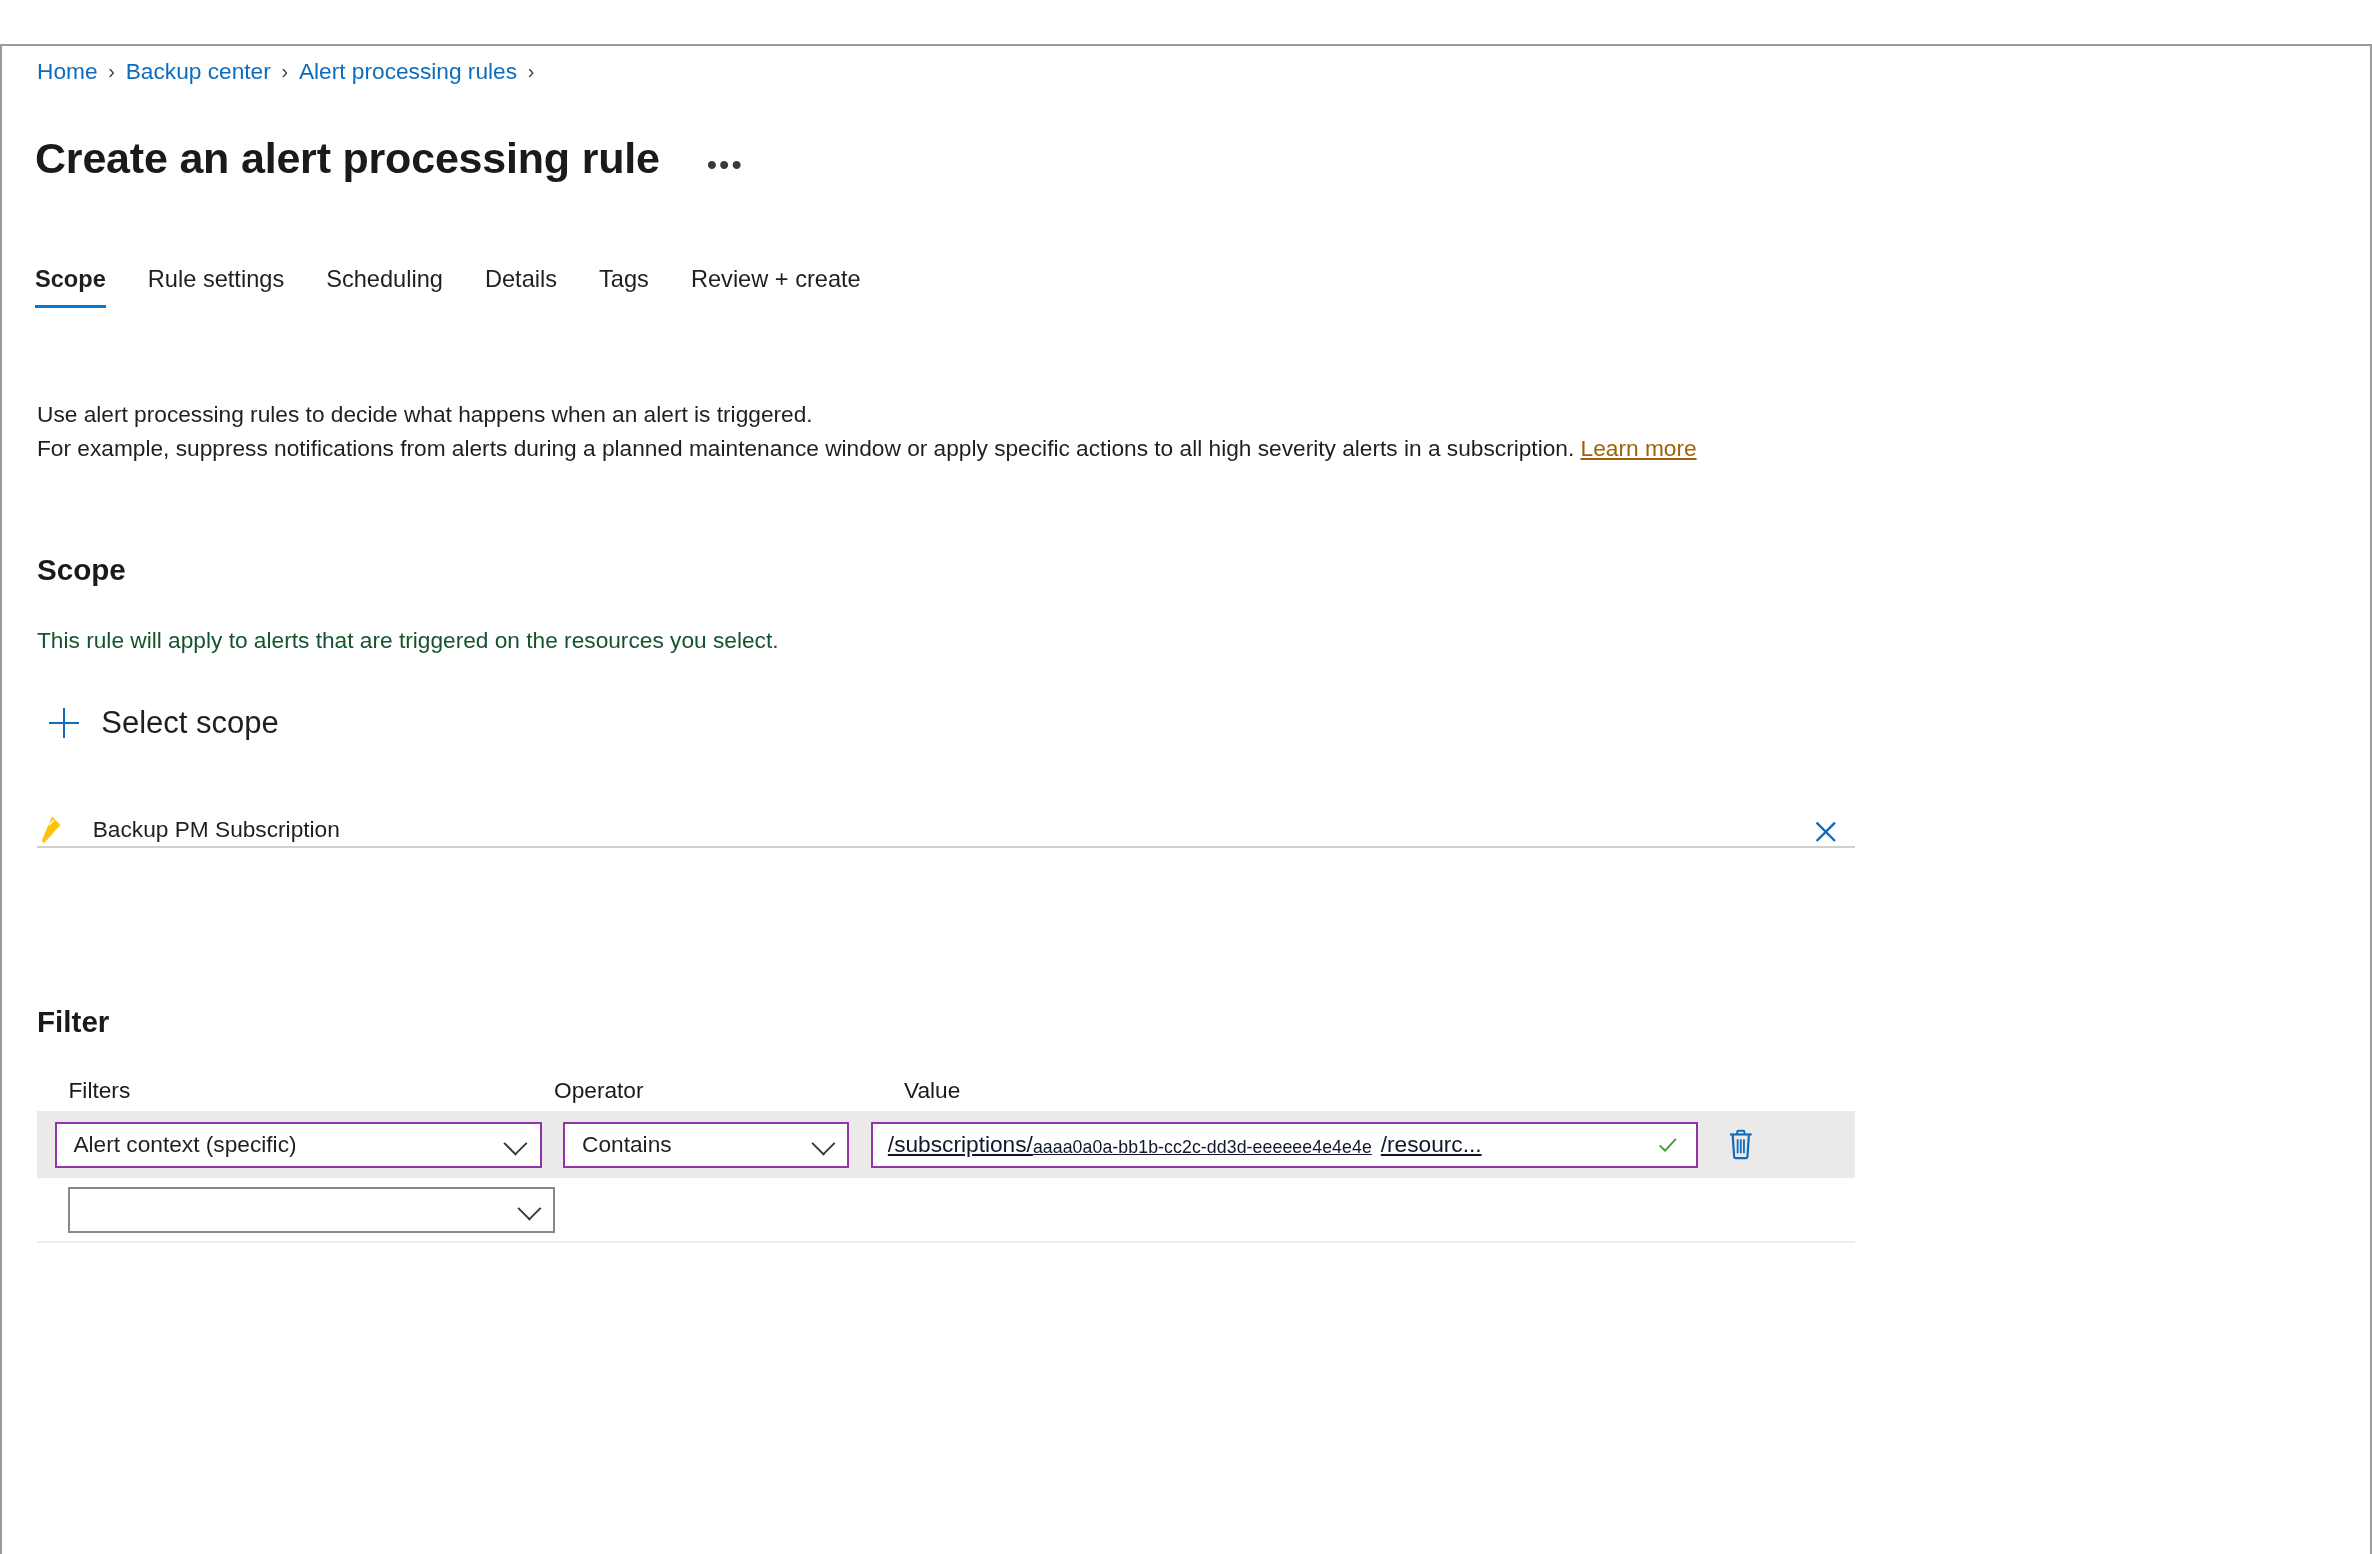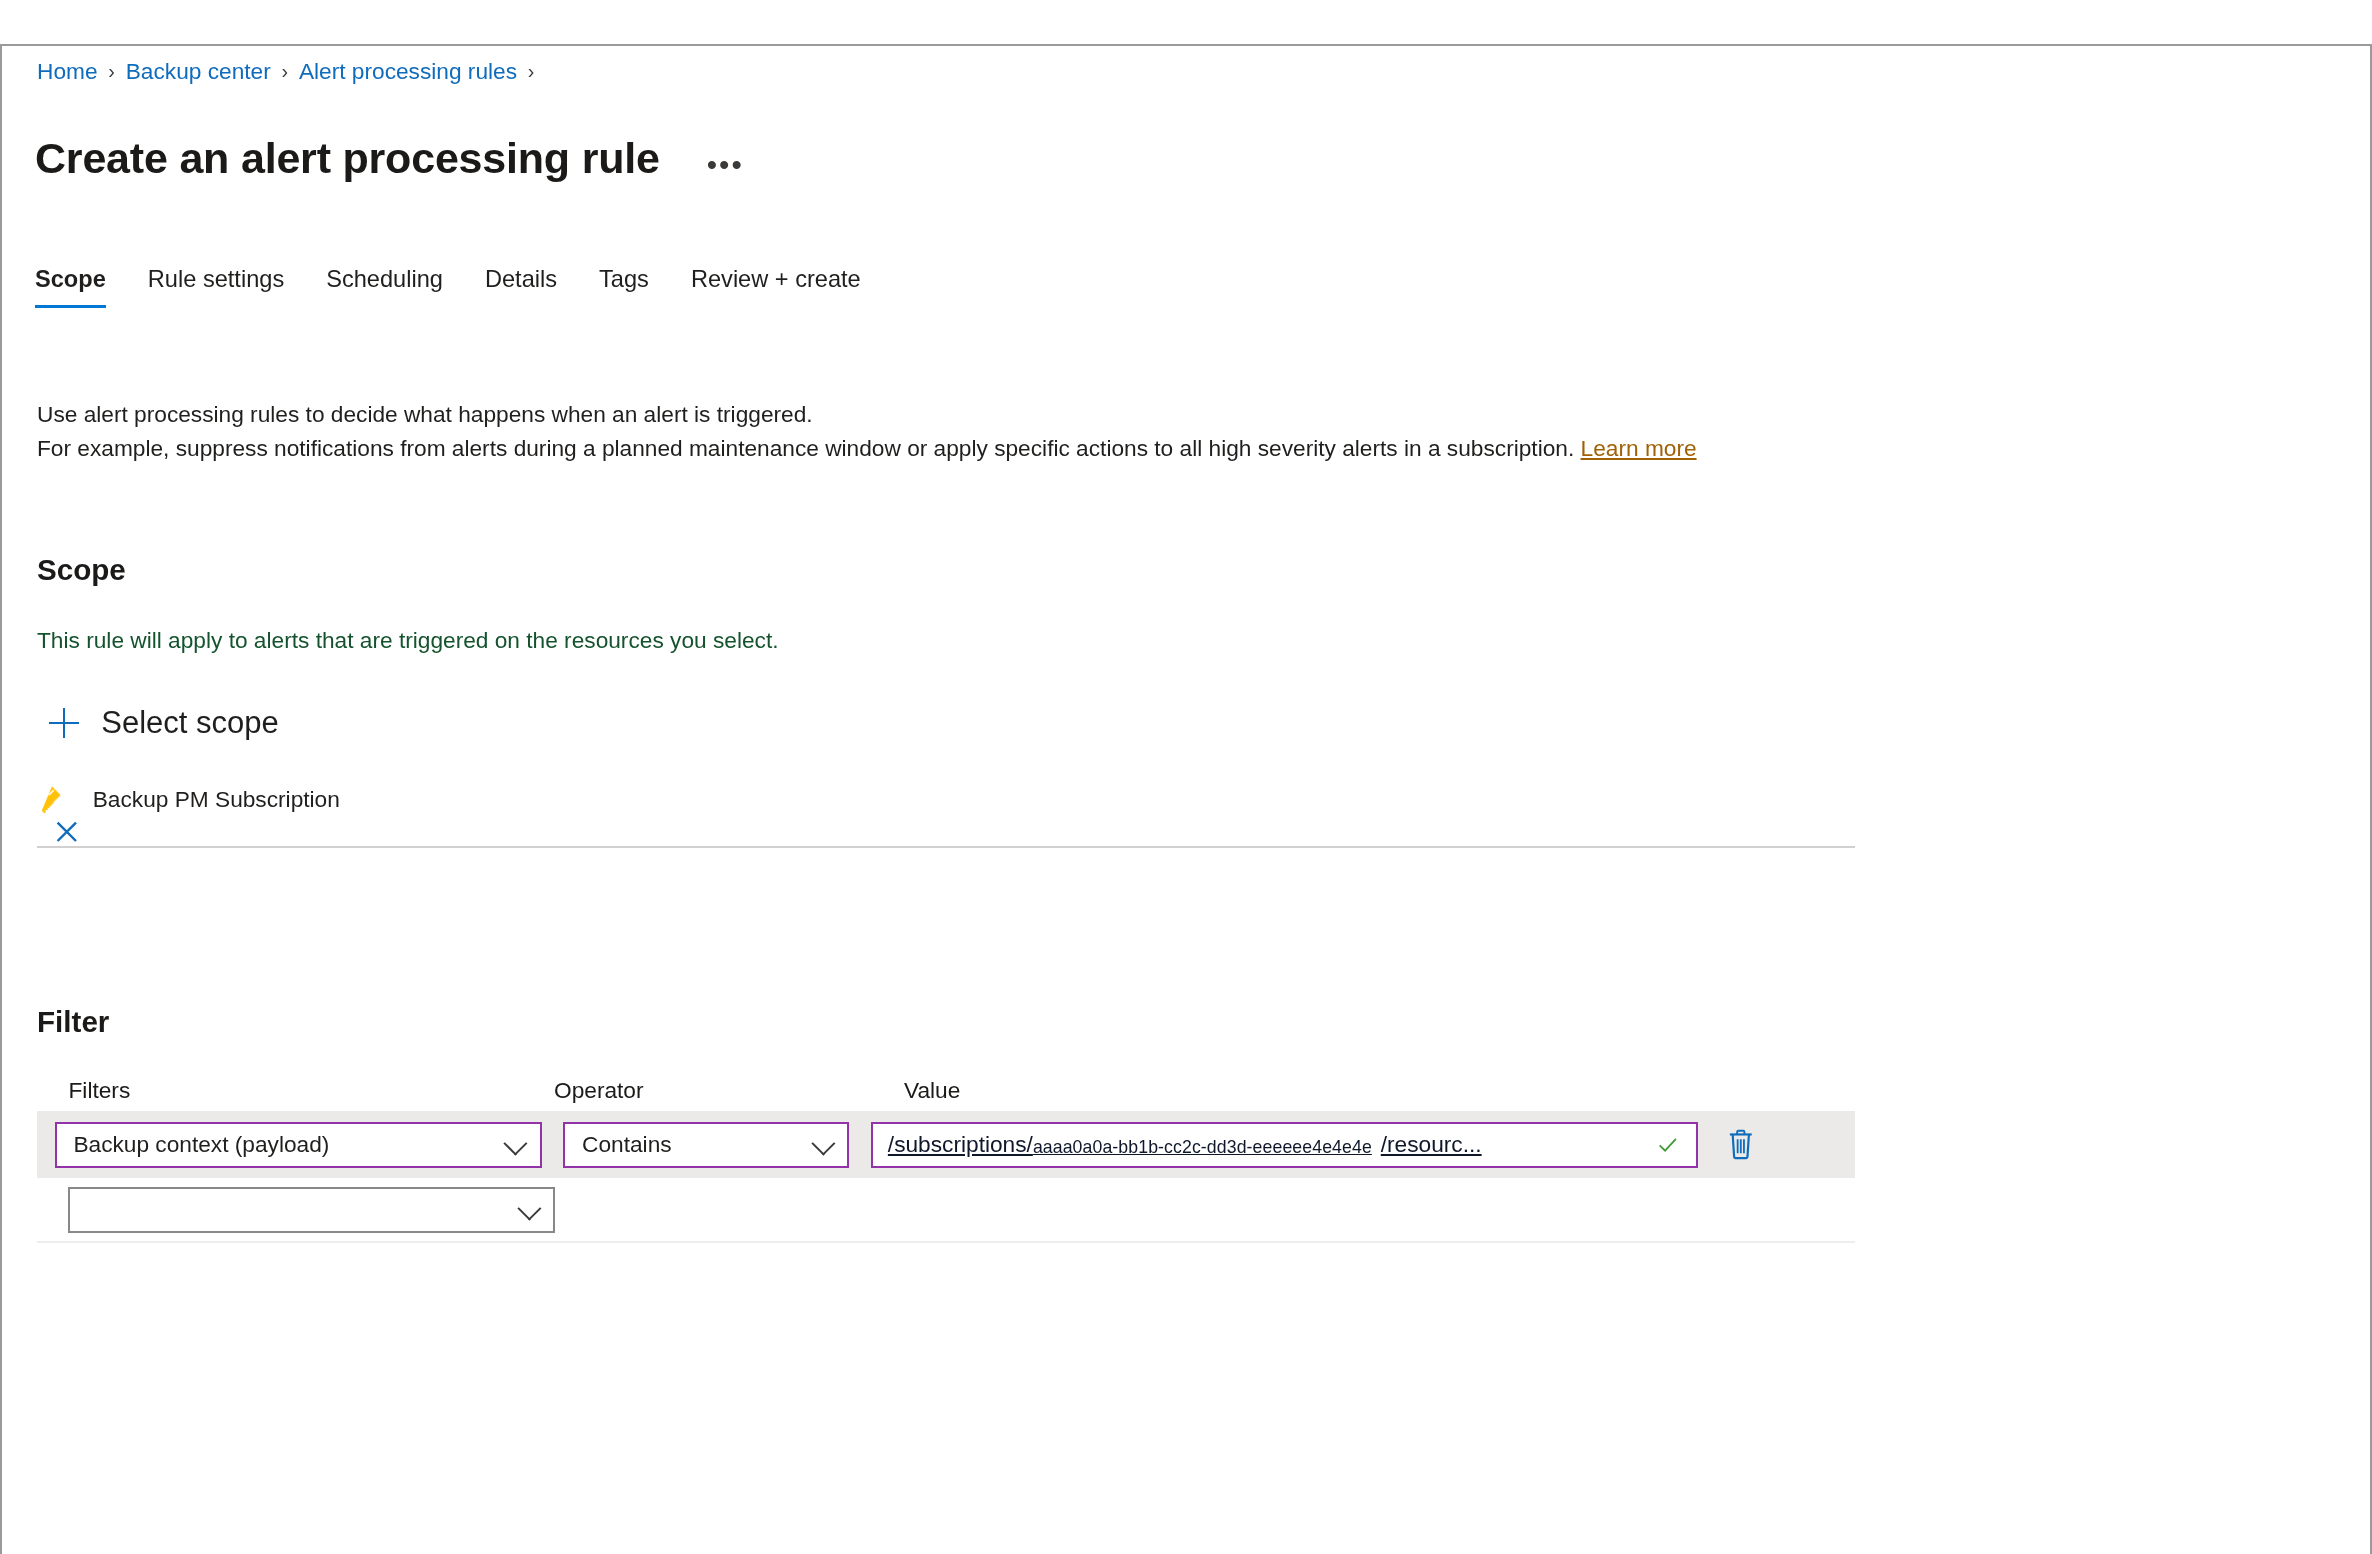--- a/index.html
+++ b/index.html
@@ -186,26 +186,25 @@
     height: 43px;
     border-bottom: 2px solid #d2d0ce;
     font-size: 22.7px;
     color: #1b1a19;
     font-weight: 400;
   }
   .res-col-resource { width: 896px; flex: none; }
   .res-col-hierarchy { flex: 1; }
   .res-row {
     display: flex;
-    align-items: flex-start;
+    align-items: flex-end;
     height: 63px;
     border-bottom: 2px solid #d2d0ce;
     font-size: 22.7px;
     color: #201f1e;
-    flex-direction: column;
   }
   .res-cell-name {
     width: 896px;
     flex: none;
     display: flex;
     align-items: center;
   }
   .key-icon { width: 33px; height: 33px; flex: none; }
   .res-name { margin-left: 22.7px; }
   .res-cell-hier { flex: 1; }
@@ -394,21 +393,21 @@
 
   <div class="filter-grid">
     <div class="filter-head">
       <div class="fh-filters">Filters</div>
       <div class="fh-operator">Operator</div>
       <div class="fh-value">Value</div>
     </div>
 
     <div class="filter-row">
       <div class="dd sel dd-filters">
-        <span>Backup context (payload)</span>
+        <span>Alert context (specific)</span>
         <span class="chev"></span>
       </div>
       <div class="dd sel dd-operator">
         <span>Contains</span>
         <span class="chev"></span>
       </div>
       <div class="value-field">
         <span class="value-text">
             <span>/subscriptions/</span>
             <span class="value-guid">aaaa0a0a-bb1b-cc2c-dd3d-eeeeee4e4e4e</span>

